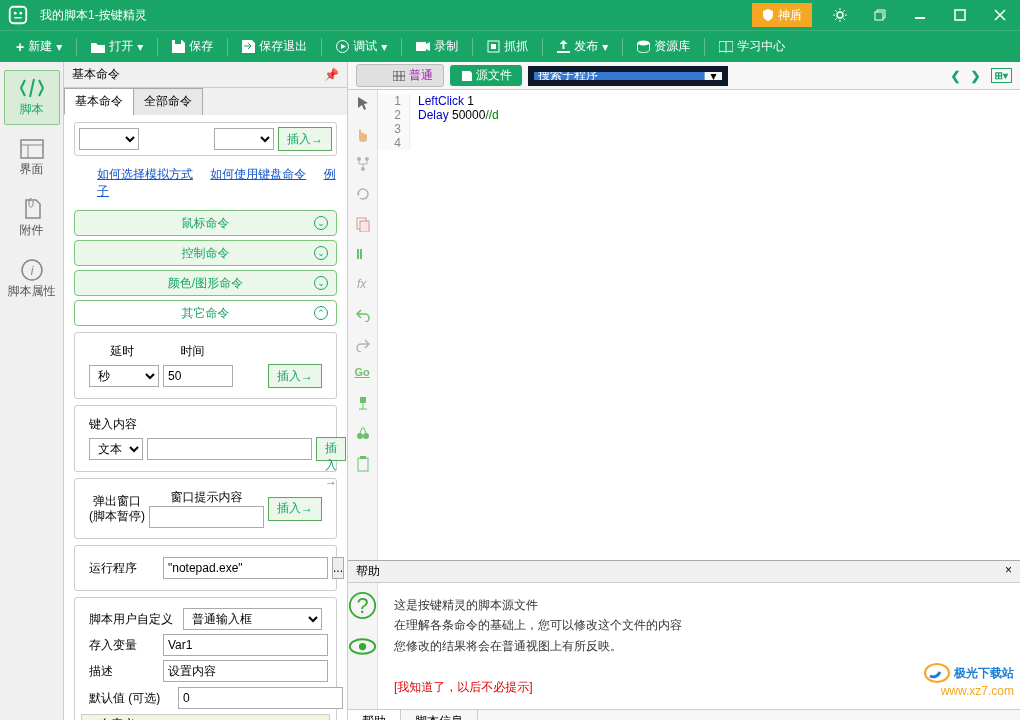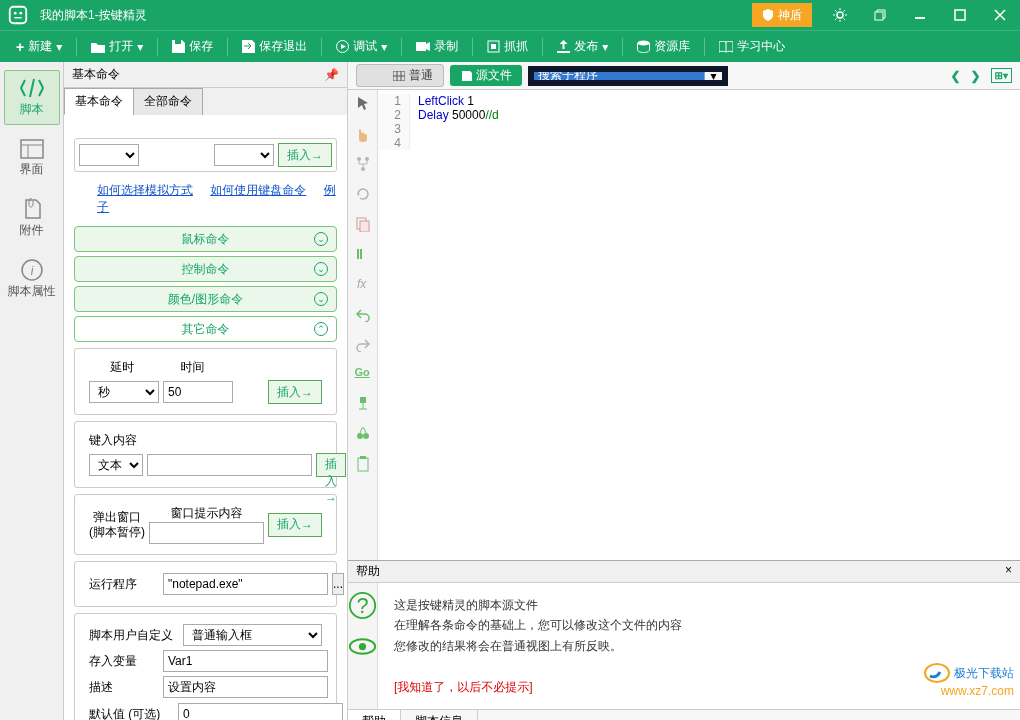--- a/index.html
+++ b/index.html
@@ -18,36 +18,36 @@
 .sidebar-left { width: 64px; background: #f0f0f0; border-right: 1px solid #ccc; display: flex; flex-direction: column; align-items: center; padding-top: 8px; gap: 8px; }
 .sidebar-left .item { width: 56px; padding: 6px 0; text-align: center; cursor: pointer; color: #555; }
 .sidebar-left .item.active { background: #d8ecd8; border: 1px solid #8bc78b; color: #18a565; border-radius: 2px; }
 .sidebar-left .item svg, .sidebar-left .item .icon-wrap { display: block; margin: 0 auto 2px; }
 .panel-left { width: 284px; border-right: 1px solid #ccc; display: flex; flex-direction: column; background: #fafafa; }
 .panel-head { padding: 4px 8px; display: flex; align-items: center; border-bottom: 1px solid #ccc; background: #f0f0f0; }
 .panel-head .title { flex: 1; font-weight: normal; }
 .tabs { display: flex; background: #f0f0f0; }
 .tabs .tab { padding: 4px 10px; border: 1px solid #aaa; border-bottom: none; background: #e8e8e8; cursor: pointer; margin-right: -1px; }
 .tabs .tab.active { background: #fff; border-bottom: 1px solid #fff; }
-.panel-body { flex: 1; overflow-y: auto; overflow-x: hidden; padding: 19px 8px; background: #fff; }
+.panel-body { flex: 1; overflow-y: auto; overflow-x: hidden; padding: 3px 8px; background: #fff; }
 .link-row { padding: 6px 2px; margin-left: 23px; }
 .link-row a { color: #1155cc; text-decoration: underline; margin-right: 14px; cursor: pointer; }
 .acc { border: 1px solid #7cc67c; border-radius: 4px; margin: 4px 2px; height: 26px; display: flex; align-items: center; justify-content: center; background: #eaf7ea; color: #18a565; cursor: pointer; position: relative; }
 .acc.light { background: #fff; }
 .acc .chev { position: absolute; right: 8px; border: 1px solid #18a565; border-radius: 50%; width: 14px; height: 14px; display: flex; align-items: center; justify-content: center; font-size: 9px; }
 .grp { border: 1px solid #ccc; border-radius: 3px; margin: 6px 2px; padding: 6px; }
 .row { display: flex; align-items: center; gap: 4px; margin: 4px 8px; }
 .row label { min-width: 70px; }
 .row .label-col { display:flex; flex-direction:column; align-items:center; line-height:1.2; }
 select, input[type=text] { border: 1px solid #aaa; padding: 2px 4px; height: 22px; background: #fff; }
 .insert-btn { border: 1px solid #5aa85a; background: #eaf7ea; color: #18a565; padding: 2px 8px; height: 24px; cursor: pointer; margin-left: auto; }
 .editor-area { flex: 1; display: flex; flex-direction: column; }
 .editor-toolbar { height: 28px; border-bottom: 1px solid #ccc; display: flex; align-items: center; padding: 0 8px; gap: 6px; background: #f7f7f7; }
 .pill { padding: 2px 10px; border-radius: 3px; display: flex; align-items: center; gap: 4px; }
-.pill.gray { background: #e0e0e0; border: 1px solid #bbb; color: #404040; padding-left: 36px; }
+.pill.gray { background: #e0e0e0; border: 1px solid #bbb; color: #a21caf; padding-left: 36px; }
 .pill.green { background: #18a565; color: #fff; }
 .search-combo { border: 6px solid #0f172a; height: 20px; width: 200px; display: flex; }
 .search-combo input { border: none; flex: 1; background: #3478d0; color: #fff; padding: 0 4px; }
 .search-combo .dd { width: 18px; border-left: 1px solid #7aa8d8; display:flex; align-items:center; justify-content:center; }
 .nav-arrows { margin-left: auto; display: flex; gap: 10px; align-items: center; }
 .nav-arrows span { color: #18a565; font-weight: bold; cursor: pointer; }
 .editor-body { flex: 1; display: flex; position: relative; }
 .editor-iconbar { width: 30px; background: #f5f5f5; border-right: 1px solid #ddd; display: flex; flex-direction: column; align-items: center; padding-top: 6px; gap: 14px; }
 .editor-iconbar .ic { width: 16px; height: 16px; cursor: pointer; opacity: 0.7; }
 .code-area { flex: 1; background: #fff; font-family: Consolas, monospace; padding: 4px 0; position: relative; overflow: auto; }
@@ -60,21 +60,21 @@
 .help-head { padding: 2px 8px; background: #f0f0f0; border-bottom: 1px solid #ccc; display: flex; }
 .help-head .x { margin-left: auto; cursor: pointer; }
 .help-body { flex: 1; display: flex; }
 .help-iconbar { width: 30px; background: #f5f5f5; border-right: 1px solid #ddd; display:flex; flex-direction:column; align-items:center; padding-top:8px; gap:12px; }
 .help-content { flex: 1; padding: 12px 16px; line-height: 1.7; color: #333; }
 .help-content .red { color: #d00; }
 .help-tabs { height: 24px; border-top: 1px solid #ccc; display: flex; background: #f7f7f7; }
 .help-tabs .t { padding: 3px 14px; border-right: 1px solid #ccc; cursor: pointer; }
 .help-tabs .t.active { background: #fff; }
 .watermark { position: absolute; right: 6px; bottom: 22px; text-align: right; pointer-events: none; }
-.watermark .cn { color: #1d7fd4; font-size: 16px; font-weight: normal; display: flex; align-items: center; gap: 4px; justify-content: flex-end; }
+.watermark .cn { color: #1d7fd4; font-size: 16px; font-weight: bold; display: flex; align-items: center; gap: 4px; justify-content: flex-end; }
 .watermark .url { color: #f5a623; font-size: 12px; }
 .pin-icon { font-size: 12px; }
 </style>
 </head>
 <body>
 
 <div class="titlebar">
   <div class="logo">
     <svg width="22" height="22" viewBox="0 0 24 24">
         <rect x="3" y="3" width="18" height="18" rx="4" fill="none" stroke="#fff" stroke-width="2"></rect>

